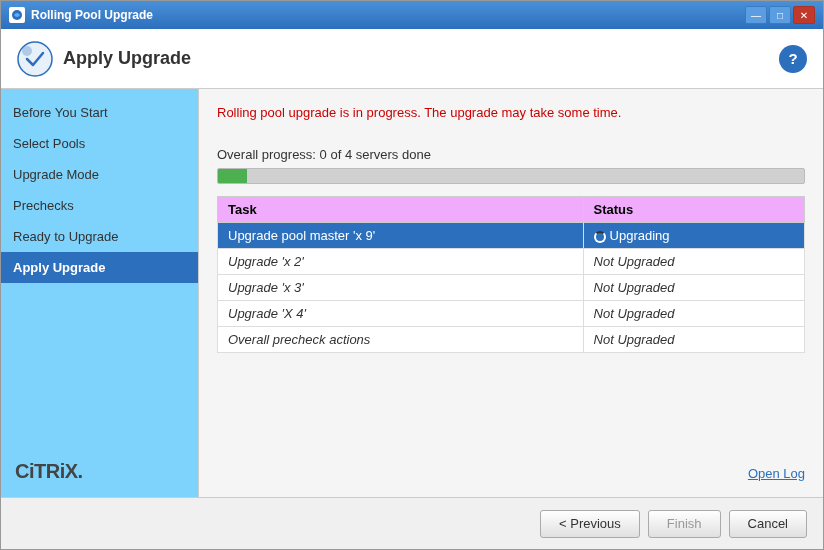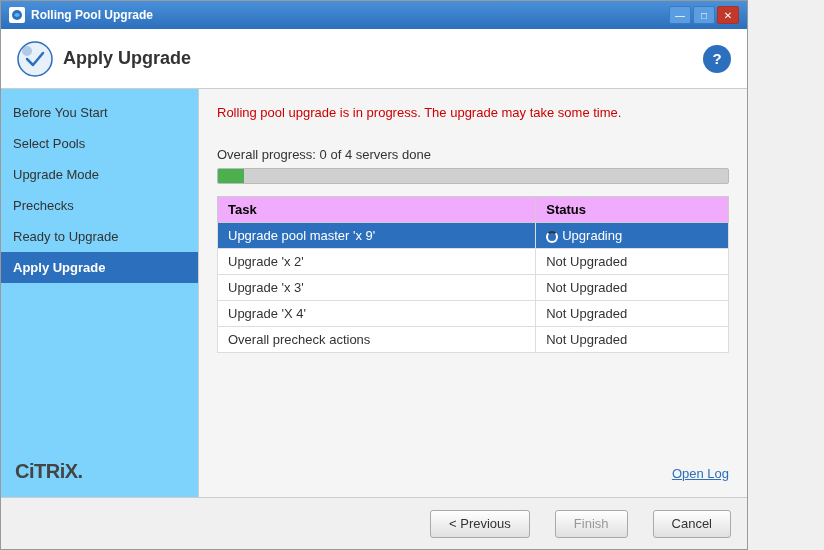--- a/index.html
+++ b/index.html
@@ -5,21 +5,21 @@
     * { box-sizing: border-box; margin: 0; padding: 0; }
     body {
       font-family: 'Segoe UI', Tahoma, Geneva, Verdana, sans-serif;
       font-size: 13px;
       background: #f0f0f0;
       width: 824px;
       height: 550px;
       overflow: hidden;
     }
     .window {
-      width: 748px;
+      width: 824px;
       height: 550px;
       background: #f0f0f0;
       border: 1px solid #999;
       display: flex;
       flex-direction: column;
     }
     
     .title-bar {
       background: linear-gradient(to bottom, #4a90d9, #2c6fbd);
       height: 28px;
@@ -196,40 +196,41 @@
       padding: 5px 10px;
       font-size: 13px;
     }
     .task-table tr.selected td {
       background: #2c6fbd;
       color: white;
     }
     .task-table tr:not(.selected) td {
       background: white;
       color: #333;
+      font-style: italic;
     }
     .open-log-link {
       color: #2c6fbd;
       text-decoration: underline;
       cursor: pointer;
       font-size: 13px;
       margin-top: auto;
       text-align: right;
       padding-top: 10px;
     }
     
     .footer {
       background: #f0f0f0;
       height: 52px;
       border-top: 1px solid #ccc;
       display: flex;
       align-items: center;
       justify-content: flex-end;
       padding: 16px 16px;
-      gap: 25px;
+      gap: 8px;
       flex-shrink: 0;
     }
     .footer-btn {
       height: 28px;
       padding: 0 18px;
       border: 1px solid #aaa;
       background: linear-gradient(to bottom, #ffffff, #e0e0e0);
       border-radius: 3px;
       cursor: pointer;
       font-size: 13px;

